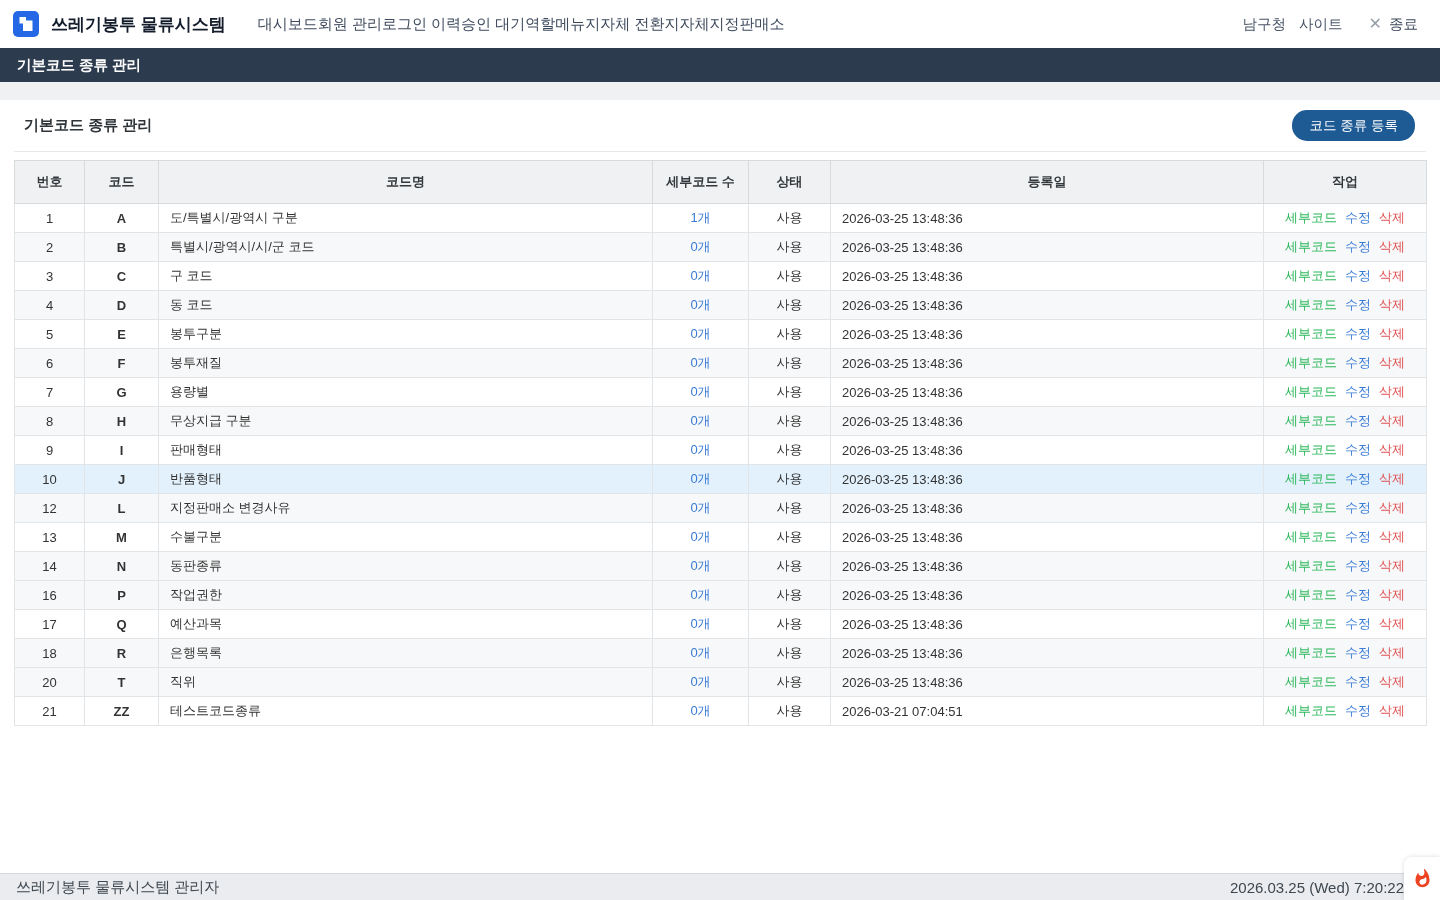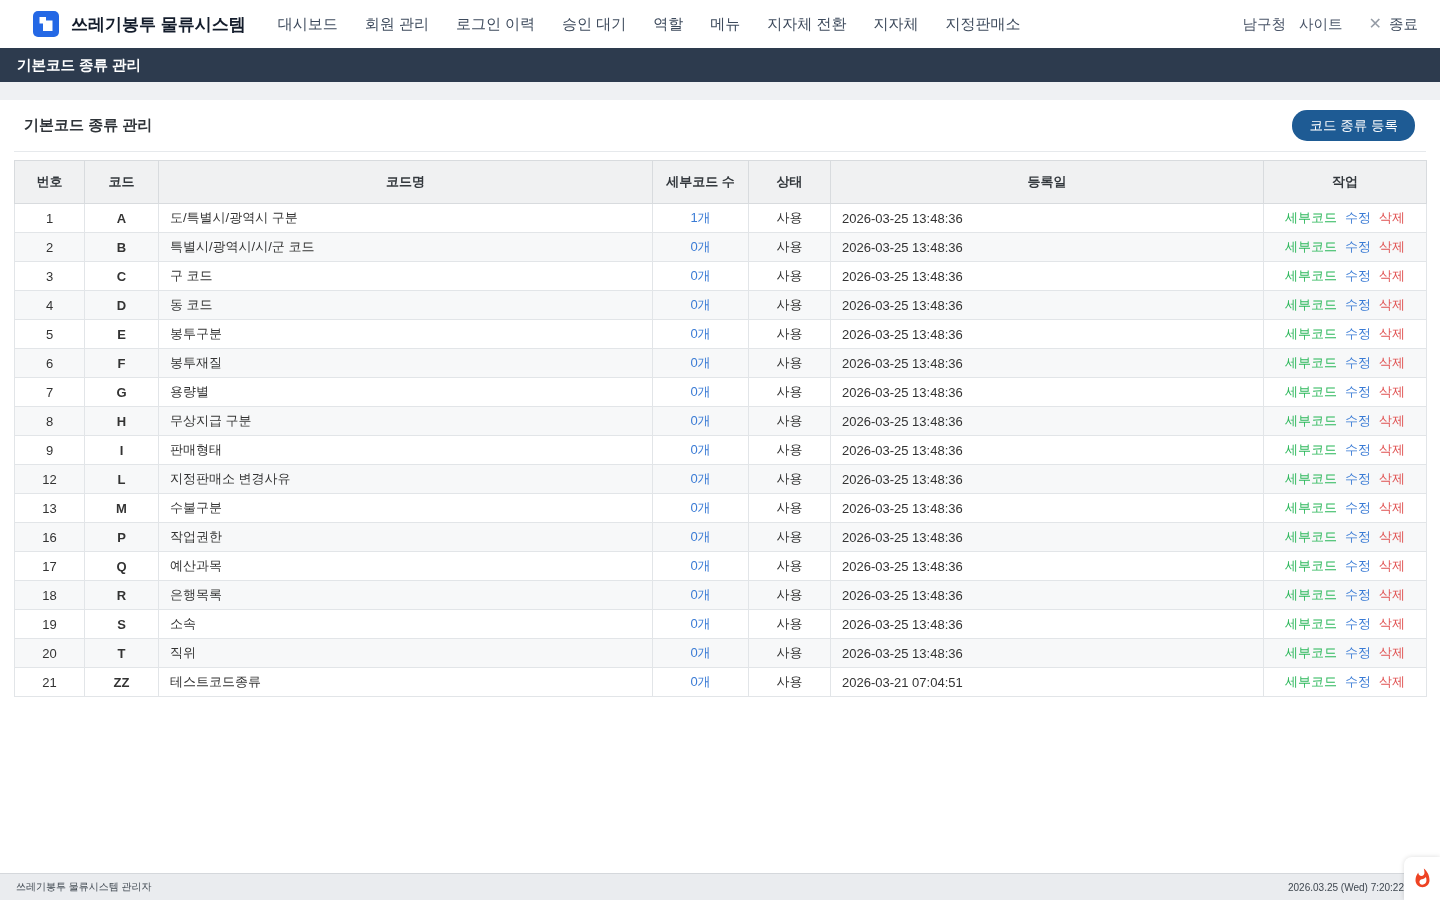--- a/index.html
+++ b/index.html
@@ -4,24 +4,24 @@
 <style>
   * { box-sizing: border-box; }
   html,body { margin:0; padding:0; }
   body {
     width:1440px; height:900px; overflow:hidden;
     font-family:"Liberation Sans","DejaVu Sans",sans-serif;
     background:#ffffff; color:#333;
   }
 
   
-  .topbar { height:48px; display:flex; align-items:center; padding:0 22px 0 33px; background:#fff; }
+  .topbar { height:48px; display:flex; align-items:center; padding:0 22px 0 13px; background:#fff; }
   .logo { width:26px; height:26px; margin-right:12px; flex:0 0 auto; }
   .brand { font-size:17px; font-weight:bold; color:#131c2b; margin-right:32px; white-space:nowrap; }
-  .nav { display:flex; gap:27px; font-size:15px; color:#3d4a5c; white-space:nowrap; }
+  .nav { display:flex; font-size:15px; color:#3d4a5c; white-space:nowrap; }
   .nav span { cursor:pointer; }
   .top-right { margin-left:auto; display:flex; align-items:flex-end; font-size:14.5px; color:#4a5568; white-space:nowrap; }
   .org { margin-right:13px; }
   .site-link { margin-right:26px; cursor:pointer; }
   .exit { display:flex; align-items:center; gap:7px; cursor:pointer; color:#3d4a5c; }
   .x-icon { color:#959ca6; font-size:16px; line-height:1; }
 
   
   .subheader { height:34px; background:#2d3b4e; color:#fff; display:flex; align-items:center;
                padding:0 17px; font-size:14.5px; font-weight:bold; }
@@ -46,21 +46,21 @@
   tr.hl td { background:#e2f1fc; }
   a.count { color:#3a7bd5; text-decoration:none; cursor:pointer; }
   .act { cursor:pointer; margin:0 4px; }
   .act.green { color:#2eb85c; }
   .act.blue  { color:#3a7bd5; }
   .act.red   { color:#e05252; }
 
   
   .footer { position:fixed; left:0; bottom:0; width:1440px; height:27px; background:#eaecef;
             border-top:1px solid #d5d8dc; display:flex; align-items:center; justify-content:space-between;
-            font-size:10px; color:#3f4750; padding:0 36px 0 16px; }
+            font-size:15px; color:#3f4750; padding:0 36px 0 16px; }
   .ci-box { position:fixed; right:0; bottom:0; width:36px; height:43px; background:#fff;
             border-radius:8px 0 0 0; box-shadow:0 0 5px rgba(0,0,0,.14);
             display:flex; align-items:center; justify-content:center; cursor:pointer; }
 </style>
 </head>
 <body>
 
 <header class="topbar">
   <span class="logo">
     <svg viewBox="0 0 26 26" width="26" height="26">
@@ -198,39 +198,57 @@
           </tr>
           <tr>
             <td class="c">9</td>
             <td class="c code">I</td>
             <td>판매형태</td>
             <td class="c"><a class="count">0개</a></td>
             <td class="c">사용</td>
             <td>2026-03-25 13:48:36</td>
             <td class="c"><span><span class="act green">세부코드</span><span class="act blue">수정</span><span class="act red">삭제</span></span></td>
           </tr>
+          <tr class="hl">
+            <td class="c">10</td>
+            <td class="c code">J</td>
+            <td>반품형태</td>
+            <td class="c"><a class="count">0개</a></td>
+            <td class="c">사용</td>
+            <td>2026-03-25 13:48:36</td>
+            <td class="c"><span><span class="act green">세부코드</span><span class="act blue">수정</span><span class="act red">삭제</span></span></td>
+          </tr>
           <tr class="stripe">
             <td class="c">12</td>
             <td class="c code">L</td>
             <td>지정판매소 변경사유</td>
             <td class="c"><a class="count">0개</a></td>
             <td class="c">사용</td>
             <td>2026-03-25 13:48:36</td>
             <td class="c"><span><span class="act green">세부코드</span><span class="act blue">수정</span><span class="act red">삭제</span></span></td>
           </tr>
           <tr>
             <td class="c">13</td>
             <td class="c code">M</td>
             <td>수불구분</td>
             <td class="c"><a class="count">0개</a></td>
             <td class="c">사용</td>
             <td>2026-03-25 13:48:36</td>
             <td class="c"><span><span class="act green">세부코드</span><span class="act blue">수정</span><span class="act red">삭제</span></span></td>
           </tr>
           <tr class="stripe">
+            <td class="c">14</td>
+            <td class="c code">N</td>
+            <td>동판종류</td>
+            <td class="c"><a class="count">0개</a></td>
+            <td class="c">사용</td>
+            <td>2026-03-25 13:48:36</td>
+            <td class="c"><span><span class="act green">세부코드</span><span class="act blue">수정</span><span class="act red">삭제</span></span></td>
+          </tr>
+          <tr class="stripe">
             <td class="c">16</td>
             <td class="c code">P</td>
             <td>작업권한</td>
             <td class="c"><a class="count">0개</a></td>
             <td class="c">사용</td>
             <td>2026-03-25 13:48:36</td>
             <td class="c"><span><span class="act green">세부코드</span><span class="act blue">수정</span><span class="act red">삭제</span></span></td>
           </tr>
           <tr>
             <td class="c">17</td>
@@ -238,29 +256,20 @@
             <td>예산과목</td>
             <td class="c"><a class="count">0개</a></td>
             <td class="c">사용</td>
             <td>2026-03-25 13:48:36</td>
             <td class="c"><span><span class="act green">세부코드</span><span class="act blue">수정</span><span class="act red">삭제</span></span></td>
           </tr>
           <tr class="stripe">
             <td class="c">18</td>
             <td class="c code">R</td>
             <td>은행목록</td>
-            <td class="c"><a class="count">0개</a></td>
-            <td class="c">사용</td>
-            <td>2026-03-25 13:48:36</td>
-            <td class="c"><span><span class="act green">세부코드</span><span class="act blue">수정</span><span class="act red">삭제</span></span></td>
-          </tr>
-          <tr>
-            <td class="c">19</td>
-            <td class="c code">S</td>
-            <td>소속</td>
             <td class="c"><a class="count">0개</a></td>
             <td class="c">사용</td>
             <td>2026-03-25 13:48:36</td>
             <td class="c"><span><span class="act green">세부코드</span><span class="act blue">수정</span><span class="act red">삭제</span></span></td>
           </tr>
           <tr class="stripe">
             <td class="c">20</td>
             <td class="c code">T</td>
             <td>직위</td>
             <td class="c"><a class="count">0개</a></td>

